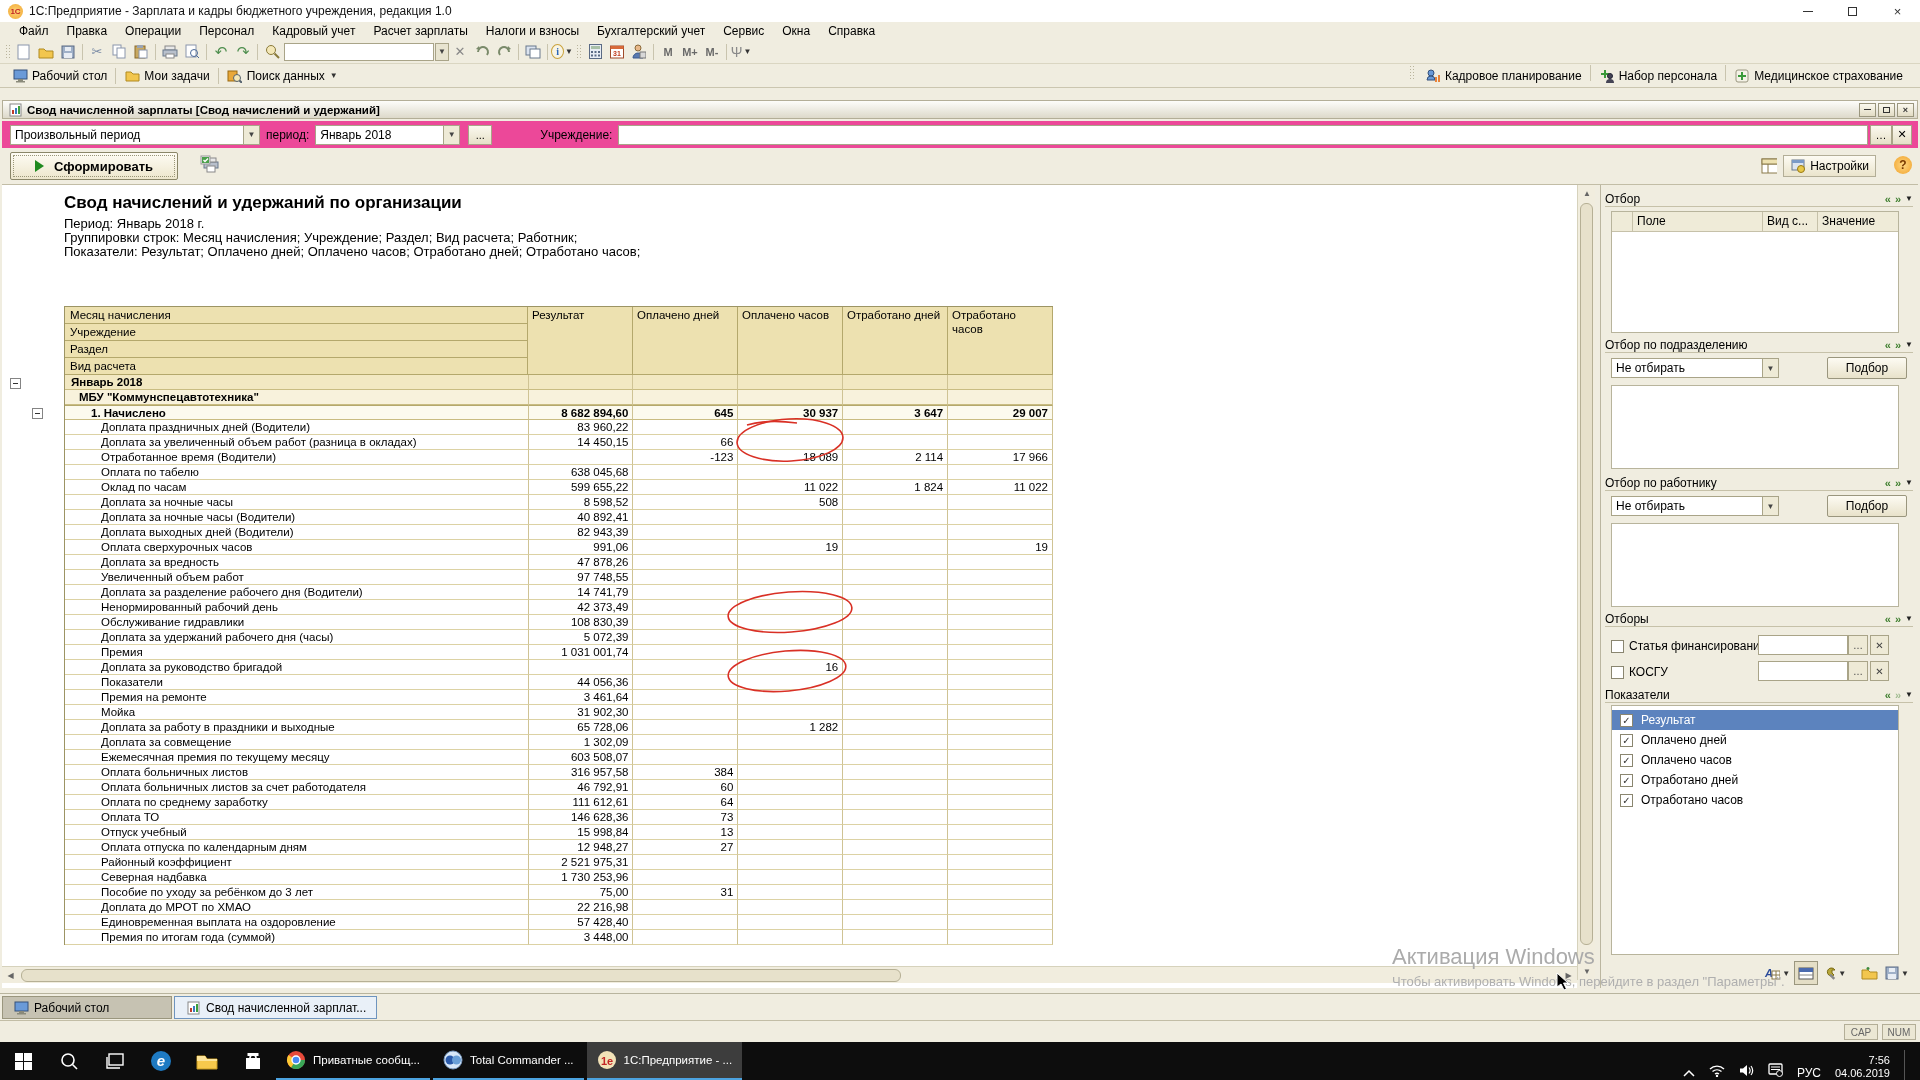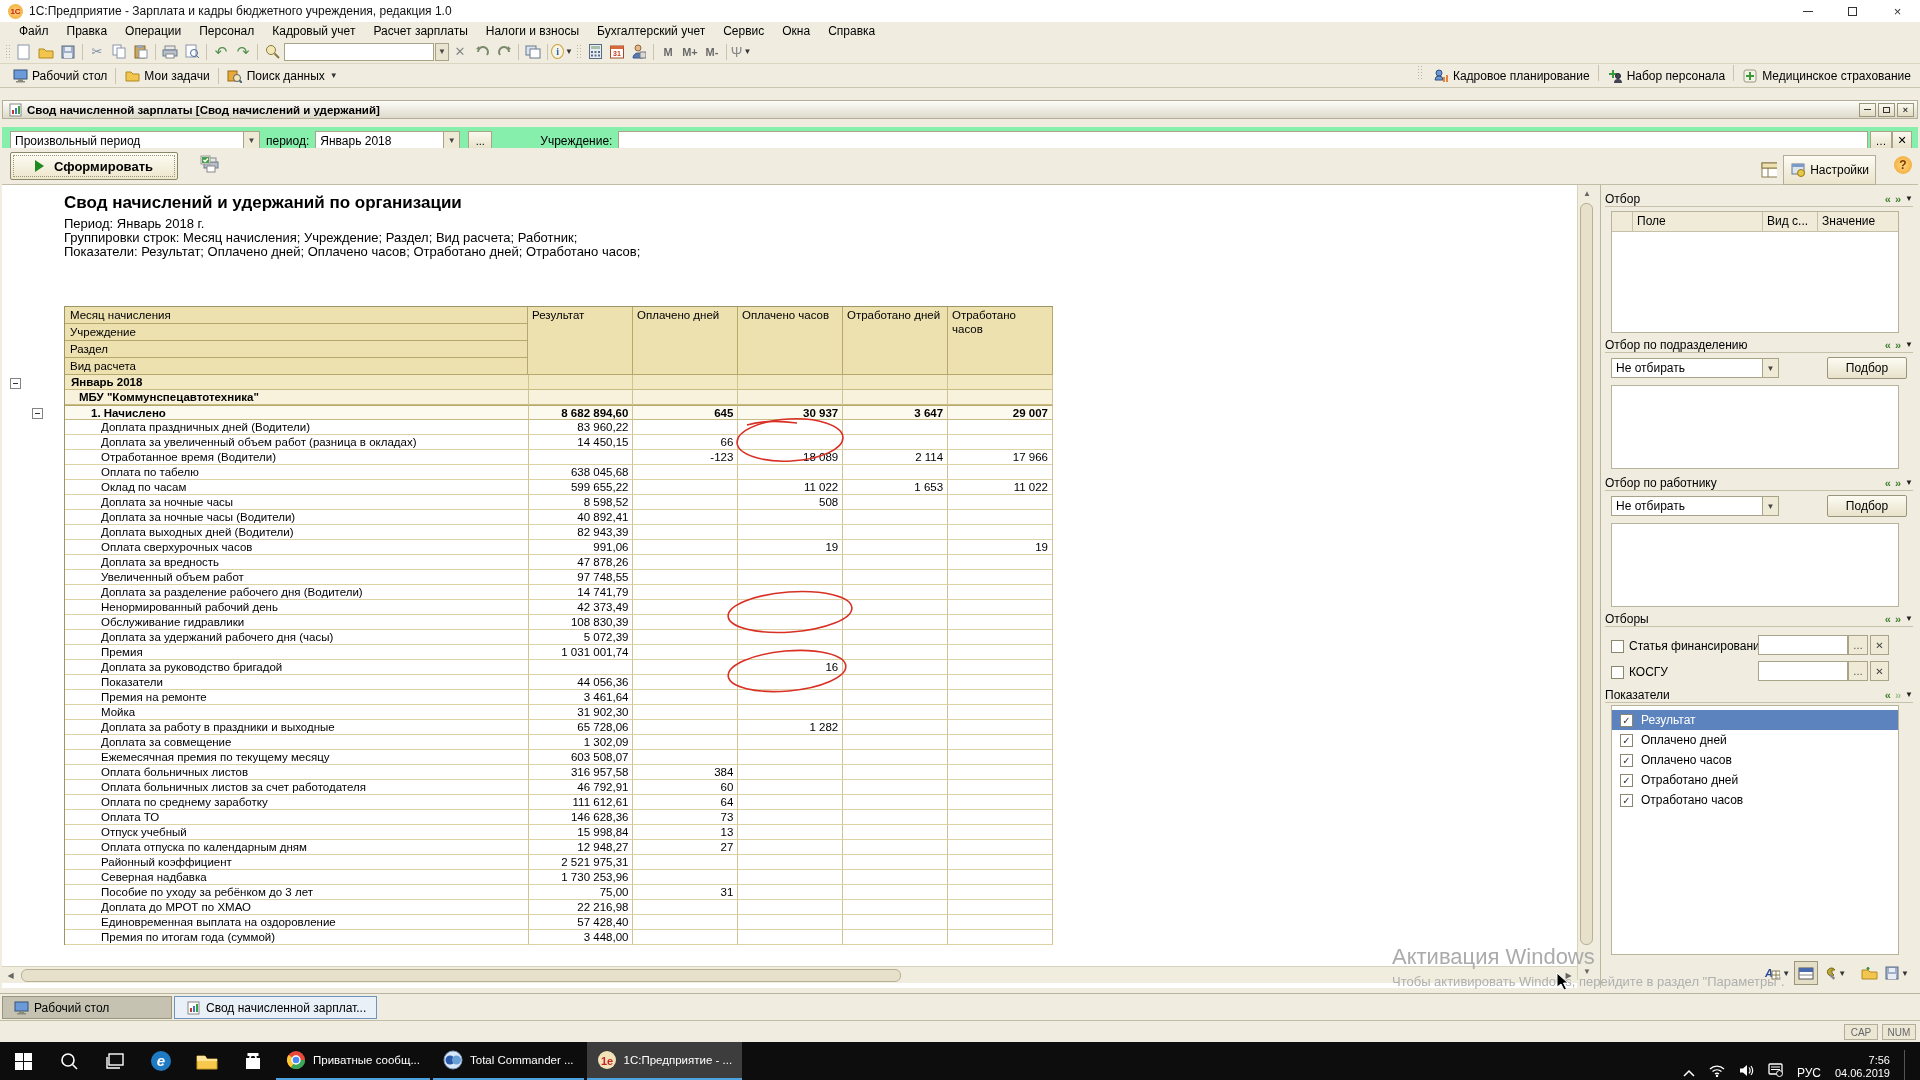--- a/index.html
+++ b/index.html
@@ -30,41 +30,41 @@
   .searchbox{width:150px;height:18px;background:#fff;border:1px solid #A9A488;margin:0 1px}
   .ddbtn{width:14px;height:18px;background:#E8E4D0;border:1px solid #A9A488;display:flex;align-items:center;justify-content:center;font-size:8px;color:#444}
   .mbtn{min-width:22px;height:18px;display:flex;align-items:center;justify-content:center;font-size:11px;font-weight:bold;color:#6A6A6A;padding:0 2px}
   .infoi{width:15px;height:15px;border-radius:50%;background:#F8F4E4;border:1px solid #C9A23C;color:#2A66B8;font-weight:bold;font-size:10px;display:flex;align-items:center;justify-content:center;font-family:"Liberation Serif",serif}
   .caret{font-size:8px;color:#333;margin-left:1px}
 
   
   .tooltabs{position:absolute;left:0;top:64px;width:1920px;height:24px;background:#F0EDE0;border-bottom:1px solid #CBC6B0;display:flex;align-items:center;padding-left:4px}
   .ttab{display:flex;align-items:center;gap:4px;padding:0 8px;height:22px;font-size:12px}
   .ttsep{width:1px;height:16px;background:#C9C4AE}
-  .tt-right{margin-left:auto;display:flex;align-items:flex-start;margin-right:1px}
+  .tt-right{margin-left:auto;display:flex;align-items:flex-start;margin-right:9px}
   .icon16{width:16px;height:16px;display:inline-flex;align-items:center;justify-content:center}
 
   
   .doctitle{position:absolute;left:2px;top:100px;width:1916px;height:19px;background:linear-gradient(#FDFDFA,#DDD9CA);
     border:1px solid #B3AE97;display:flex;align-items:center;padding-left:4px;font-weight:bold;font-size:11.5px}
   .docbtns{margin-left:auto;display:flex;gap:2px;margin-right:3px}
   .docbtn{width:17px;height:14px;background:linear-gradient(#FBF9EF,#E2DCC4);border:1px solid #9A967E;display:flex;align-items:center;justify-content:center;font-size:9px;color:#333}
-  .periodrow{position:absolute;left:2px;top:127px;width:1916px;height:27px;background:#86efac;display:flex;align-items:center}
+  .periodrow{position:absolute;left:2px;top:121px;width:1916px;height:27px;background:#ec4899;display:flex;align-items:center}
   .combo{height:20px;background:#fff;border:1px solid #A9A488;display:flex;align-items:center;padding-left:4px;font-size:12px}
   .combo .cdd{margin-left:auto;width:16px;height:18px;background:#EEEAD6;border-left:1px solid #A9A488;display:flex;align-items:center;justify-content:center;font-size:8px;color:#444}
   .sbtn{height:20px;background:linear-gradient(#FBF9EF,#E6E0C8);border:1px solid #A9A488;display:flex;align-items:center;justify-content:center;font-size:11px;padding:0 4px}
   .flabel{font-size:12px;margin:0 6px}
   .actionrow{position:absolute;left:2px;top:148px;width:1916px;height:37px;background:#F0EDE0;border-bottom:1px solid #C2BDA6}
   .genbtn{position:absolute;left:8px;top:4px;width:168px;height:28px;background:linear-gradient(#FEFCF4,#EDE6CC);
     border:1px solid #8A8668;border-radius:2px;display:flex;align-items:center;justify-content:center;gap:10px;font-size:13px;font-weight:bold}
   .genbtn .inner{position:absolute;inset:2px;border:1px dotted #9A9678;border-radius:1px}
   .play{width:0;height:0;border-left:9px solid #1F8A1F;border-top:6px solid transparent;border-bottom:6px solid transparent}
   .printchk{position:absolute;left:196px;top:6px;width:24px;height:24px}
   .setgroup{position:absolute;right:42px;top:7px;display:flex;align-items:center;gap:6px}
-  .settingsbtn{height:30px;display:flex;align-items:center;gap:4px;padding:0 6px;border:1px solid #B3AE97;background:linear-gradient(#FDFBF3,#EAE4CC);font-size:12px}
+  .settingsbtn{height:22px;display:flex;align-items:center;gap:4px;padding:0 6px;border:1px solid #B3AE97;background:linear-gradient(#FDFBF3,#EAE4CC);font-size:12px}
   .helpbtn{position:absolute;right:6px;top:8px;width:18px;height:18px;border-radius:50%;background:radial-gradient(#FFD884,#F0A028);
     color:#7A3A00;font-weight:bold;font-size:12px;display:flex;align-items:center;justify-content:center}
 
   
   .reportarea{position:absolute;left:2px;top:185px;width:1575px;height:803px;background:#fff;overflow:hidden;z-index:1}
   .rep-title{position:absolute;left:62px;top:8px;font-size:17px;font-weight:bold}
   .rep-meta{position:absolute;left:62px;top:32px;font-size:13px;line-height:14px}
   .expander{position:absolute;width:11px;height:11px;background:#fff;border:1px solid #848484;display:flex;align-items:center;justify-content:center}
   .expander::after{content:"";width:5px;height:1px;background:#333}
 
@@ -533,21 +533,21 @@
           <span class="c num"></span>
           <span class="c num"></span>
           <span class="c num"></span>
           <span class="c num"></span>
         </div>
           <div class="trow lvl3">
           <span class="c name">Оклад по часам</span>
           <span class="c num">599 655,22</span>
           <span class="c num"></span>
           <span class="c num">11 022</span>
-          <span class="c num">1 653</span>
+          <span class="c num">1 824</span>
           <span class="c num">11 022</span>
         </div>
           <div class="trow lvl3">
           <span class="c name">Доплата за ночные часы</span>
           <span class="c num">8 598,52</span>
           <span class="c num"></span>
           <span class="c num">508</span>
           <span class="c num"></span>
           <span class="c num"></span>
         </div>

